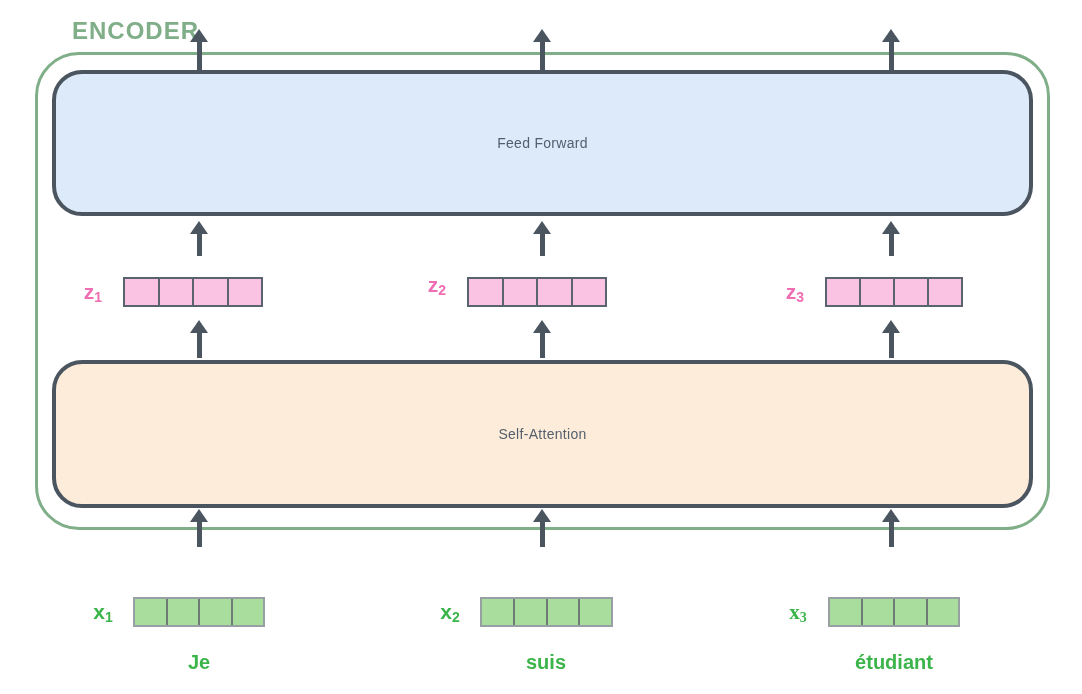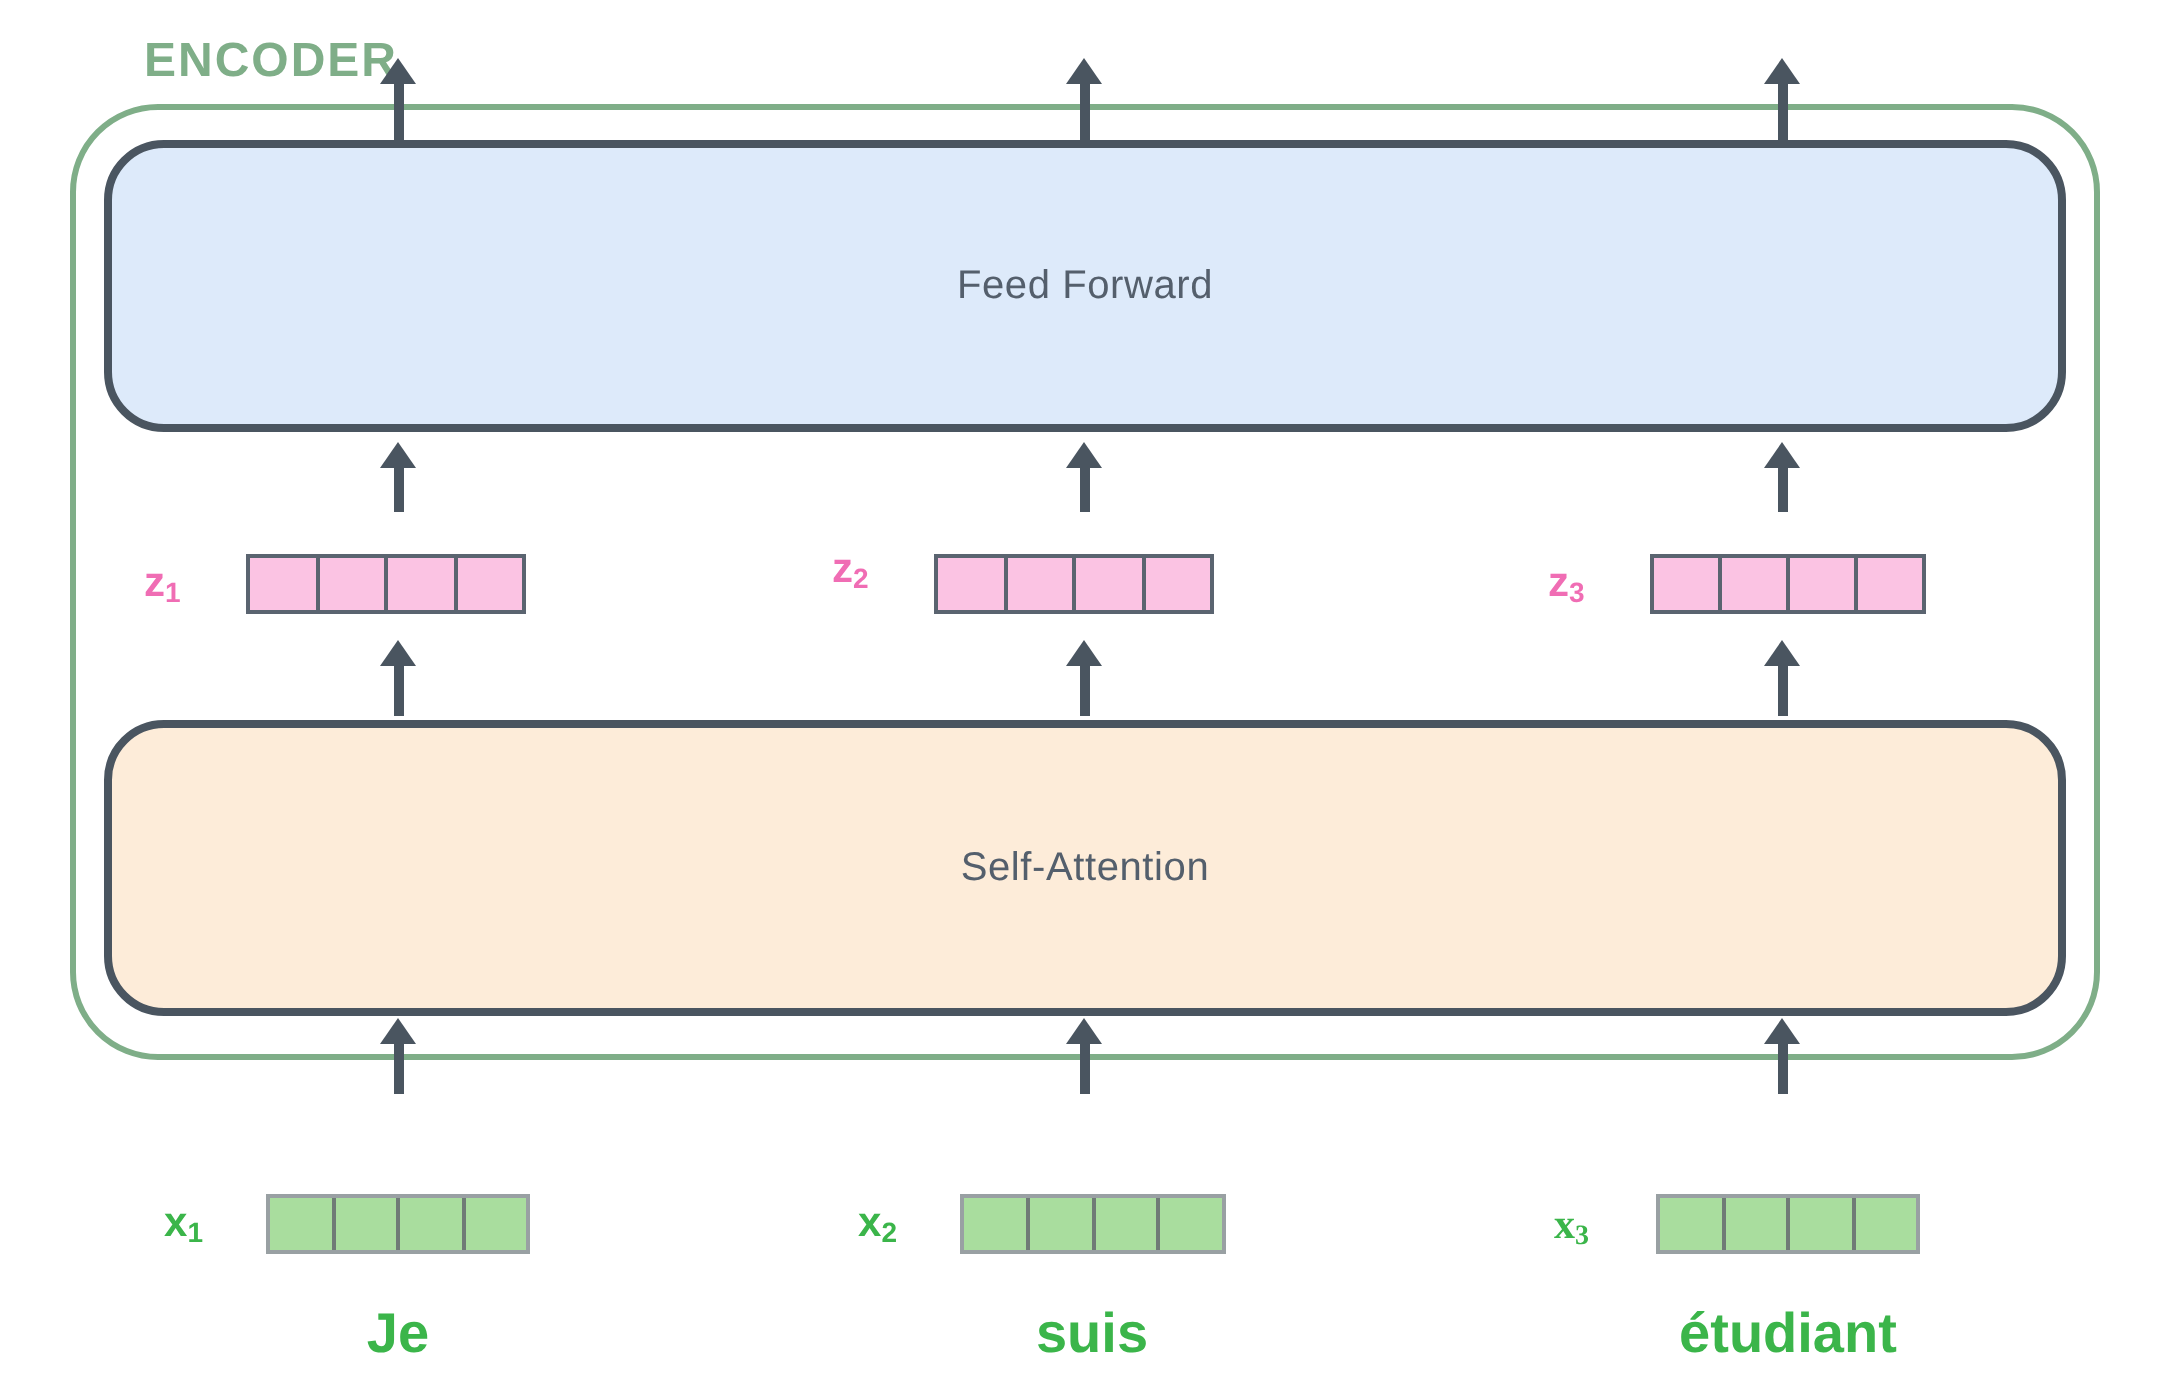--- a/index.html
+++ b/index.html
@@ -33,21 +33,21 @@
     background:transparent;
   }
   .layer-box{
     position:absolute;left:52px;width:981px;
     background:#eee;
     border:4px solid var(--box-border);
     border-radius:30px;
     display:flex;align-items:center;justify-content:center;
   }
   .layer-box .layer-label{
-    font-size:20px;color:var(--box-text);letter-spacing:0.3px;
+    font-size:14px;color:var(--box-text);letter-spacing:0.3px;
   }
   .ff-box{top:70px;height:146px;background:var(--ff-fill,#ddeafa);}
   .sa-box{top:360px;height:148px;background:var(--sa-fill,#fdecd9);}
 
   
   .arrow-up{position:absolute;width:18px;}
   .arrow-up .head{
     width:0;height:0;margin:0 auto;
     border-left:9px solid transparent;
     border-right:9px solid transparent;
@@ -64,30 +64,30 @@
     position:absolute;height:30px;display:flex;
   }
   .vec .cell{flex:1;}
   .vec-z{border:2px solid #5a6470;}
   .vec-z .cell{background:var(--z-fill);border-left:2px solid #5a6470;}
   .vec-x{border:2px solid #99a0a3;}
   .vec-x .cell{background:var(--x-fill);border-left:2px solid #6f7b76;}
   .vec .cell:first-child{border-left:none;}
 
   .vec-label{
-    position:absolute;width:42px;text-align:left;
+    position:absolute;width:42px;text-align:center;
     font-size:21px;font-weight:bold;line-height:30px;
   }
   .vec-label sub{font-size:14px;font-weight:bold;vertical-align:-3px;}
   .vec-label.pink{color:var(--z-label);}
   .vec-label.green{color:var(--token-green);}
 
   .token{
     position:absolute;width:220px;text-align:center;
-    font-size:28px;font-weight:bold;color:var(--token-green);
+    font-size:20px;font-weight:bold;color:var(--token-green);
   }
 </style>
 </head>
 <body>
 
 <div class="canvas">
 
   <div class="encoder-label">ENCODER</div>
 
   <div class="encoder-outline"></div>

